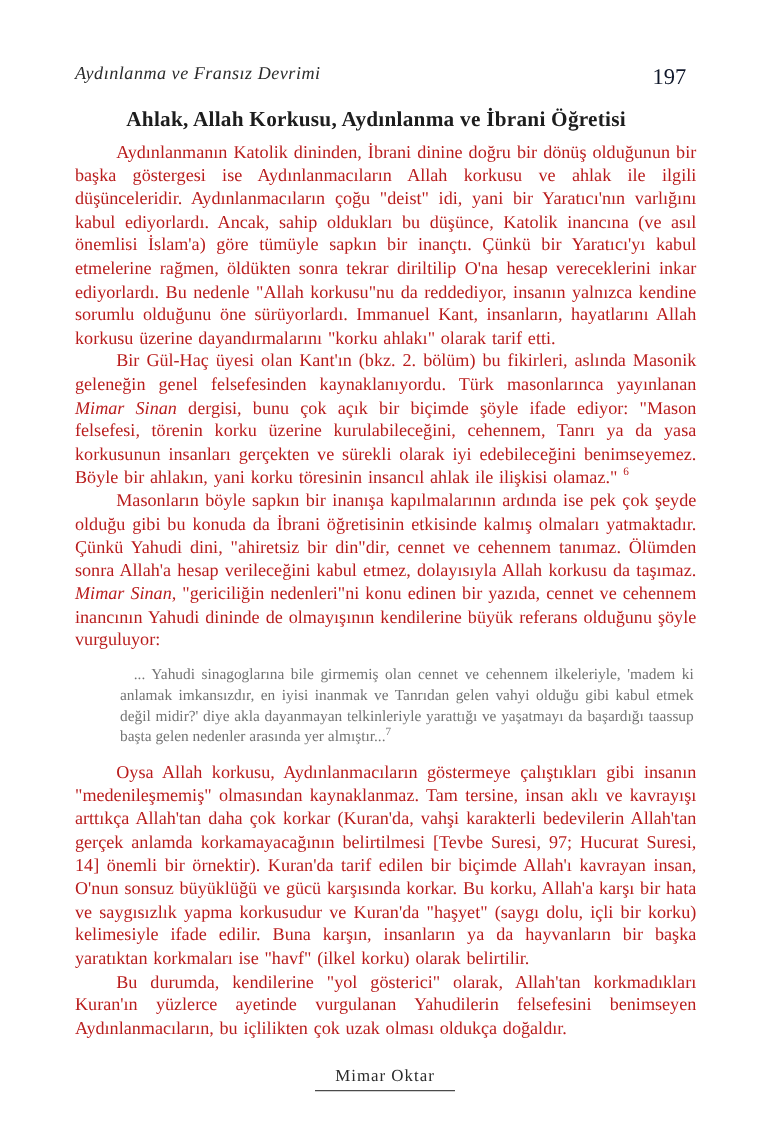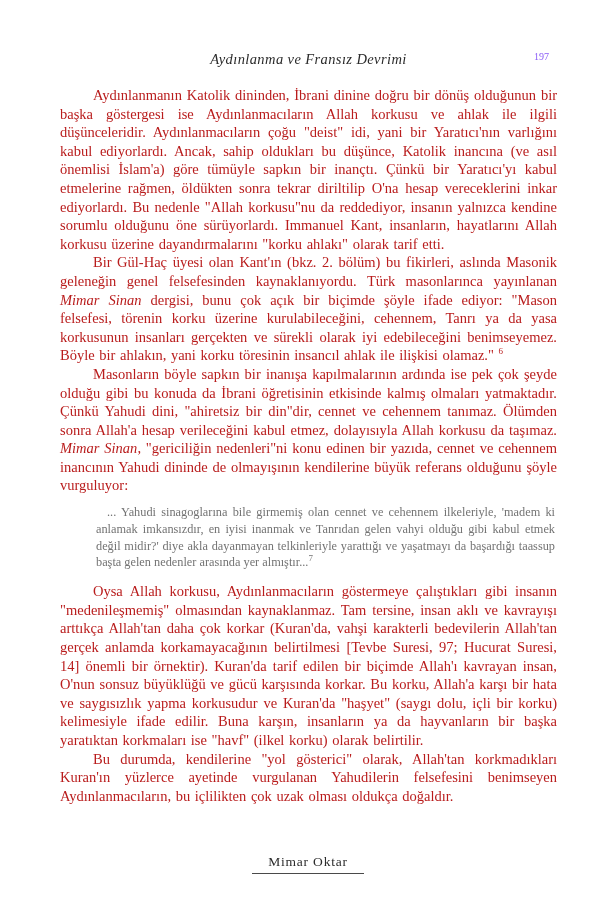--- a/index.html
+++ b/index.html
@@ -14,35 +14,34 @@
     height: 912px;
     background: #ffffff;
     color: #242424;
     overflow: hidden;
   }
   .running-header {
     position: absolute;
     top: 50px;
     left: 60px;
     width: 497px;
-    text-align: center;
   }
   .running-title {
     font-style: italic;
     font-size: 14.5px;
     letter-spacing: 0.4px;
     color: #2b2b2b;
   }
   .page-number {
     position: absolute;
     right: 8px;
     top: 1px;
-    font-size: 10px;
+    font-size: 18px;
     font-style: normal;
-    color: #8b5cf6;
+    color: #0f172a;
   }
   .content {
     position: absolute;
     top: 86px;
     left: 60px;
     width: 497px;
   }
   h1.section-title {
     font-size: 17px;
     font-weight: bold;
@@ -94,20 +93,21 @@
 <body>
 
 <div class="page">
 
   <div class="running-header">
     <span class="running-title">Aydınlanma ve Fransız Devrimi</span>
     <span class="page-number">197</span>
   </div>
 
   <div class="content">
+    <h1 class="section-title">Ahlak, Allah Korkusu, Aydınlanma ve İbrani Öğretisi</h1>
     <div id="paragraphs">
         <p class="body"><span>Aydınlanmanın Katolik dininden, İbrani dinine doğru bir dönüş olduğunun bir başka göstergesi ise Aydınlanmacıların Allah korkusu ve ahlak ile ilgili düşünceleridir. Aydınlanmacıların çoğu "deist" idi, yani bir Yaratıcı'nın varlığını kabul ediyorlardı. Ancak, sahip oldukları bu düşünce, Katolik inancına (ve asıl önemlisi İslam'a) göre tümüyle sapkın bir inançtı. Çünkü bir Yaratıcı'yı kabul etmelerine rağmen, öldükten sonra tekrar diriltilip O'na hesap vereceklerini inkar ediyorlardı. Bu nedenle "Allah korkusu"nu da reddediyor, insanın yalnızca kendine sorumlu olduğunu öne sürüyorlardı. Immanuel Kant, insanların, hayatlarını Allah korkusu üzerine dayandırmalarını "korku ahlakı" olarak tarif etti.</span></p>
         <p class="body"><span>Bir Gül-Haç üyesi olan Kant'ın (bkz. 2. bölüm) bu fikirleri, aslında Masonik geleneğin genel felsefesinden kaynaklanıyordu. Türk masonlarınca yayınlanan </span><em>Mimar Sinan</em><span> dergisi, bunu çok açık bir biçimde şöyle ifade ediyor: "Mason felsefesi, törenin korku üzerine kurulabileceğini, cehennem, Tanrı ya da yasa korkusunun insanları gerçekten ve sürekli olarak iyi edebileceğini benimseyemez. Böyle bir ahlakın, yani korku töresinin insancıl ahlak ile ilişkisi olamaz." </span><sup>6</sup></p>
         <p class="body"><span>Masonların böyle sapkın bir inanışa kapılmalarının ardında ise pek çok şeyde olduğu gibi bu konuda da İbrani öğretisinin etkisinde kalmış olmaları yatmaktadır. Çünkü Yahudi dini, "ahiretsiz bir din"dir, cennet ve cehennem tanımaz. Ölümden sonra Allah'a hesap verileceğini kabul etmez, dolayısıyla Allah korkusu da taşımaz. </span><em>Mimar Sinan</em><span>, "gericiliğin nedenleri"ni konu edinen bir yazıda, cennet ve cehennem inancının Yahudi dininde de olmayışının kendilerine büyük referans olduğunu şöyle vurguluyor:</span></p>
         <p class="quote"><span>... Yahudi sinagoglarına bile girmemiş olan cennet ve cehennem ilkeleriyle, 'madem ki anlamak imkansızdır, en iyisi inanmak ve Tanrıdan gelen vahyi olduğu gibi kabul etmek değil midir?' diye akla dayanmayan telkinleriyle yarattığı ve yaşatmayı da başardığı taassup başta gelen nedenler arasında yer almıştır...</span><sup>7</sup></p>
         <p class="body"><span>Oysa Allah korkusu, Aydınlanmacıların göstermeye çalıştıkları gibi insanın "medenileşmemiş" olmasından kaynaklanmaz. Tam tersine, insan aklı ve kavrayışı arttıkça Allah'tan daha çok korkar (Kuran'da, vahşi karakterli bedevilerin Allah'tan gerçek anlamda korkamayacağının belirtilmesi [Tevbe Suresi, 97; Hucurat Suresi, 14] önemli bir örnektir). Kuran'da tarif edilen bir biçimde Allah'ı kavrayan insan, O'nun sonsuz büyüklüğü ve gücü karşısında korkar. Bu korku, Allah'a karşı bir hata ve saygısızlık yapma korkusudur ve Kuran'da "haşyet" (saygı dolu, içli bir korku) kelimesiyle ifade edilir. Buna karşın, insanların ya da hayvanların bir başka yaratıktan korkmaları ise "havf" (ilkel korku) olarak belirtilir.</span></p>
         <p class="body"><span>Bu durumda, kendilerine "yol gösterici" olarak, Allah'tan korkmadıkları Kuran'ın yüzlerce ayetinde vurgulanan Yahudilerin felsefesini benimseyen Aydınlanmacıların, bu içlilikten çok uzak olması oldukça doğaldır.</span></p>
       </div>
   </div>
 

